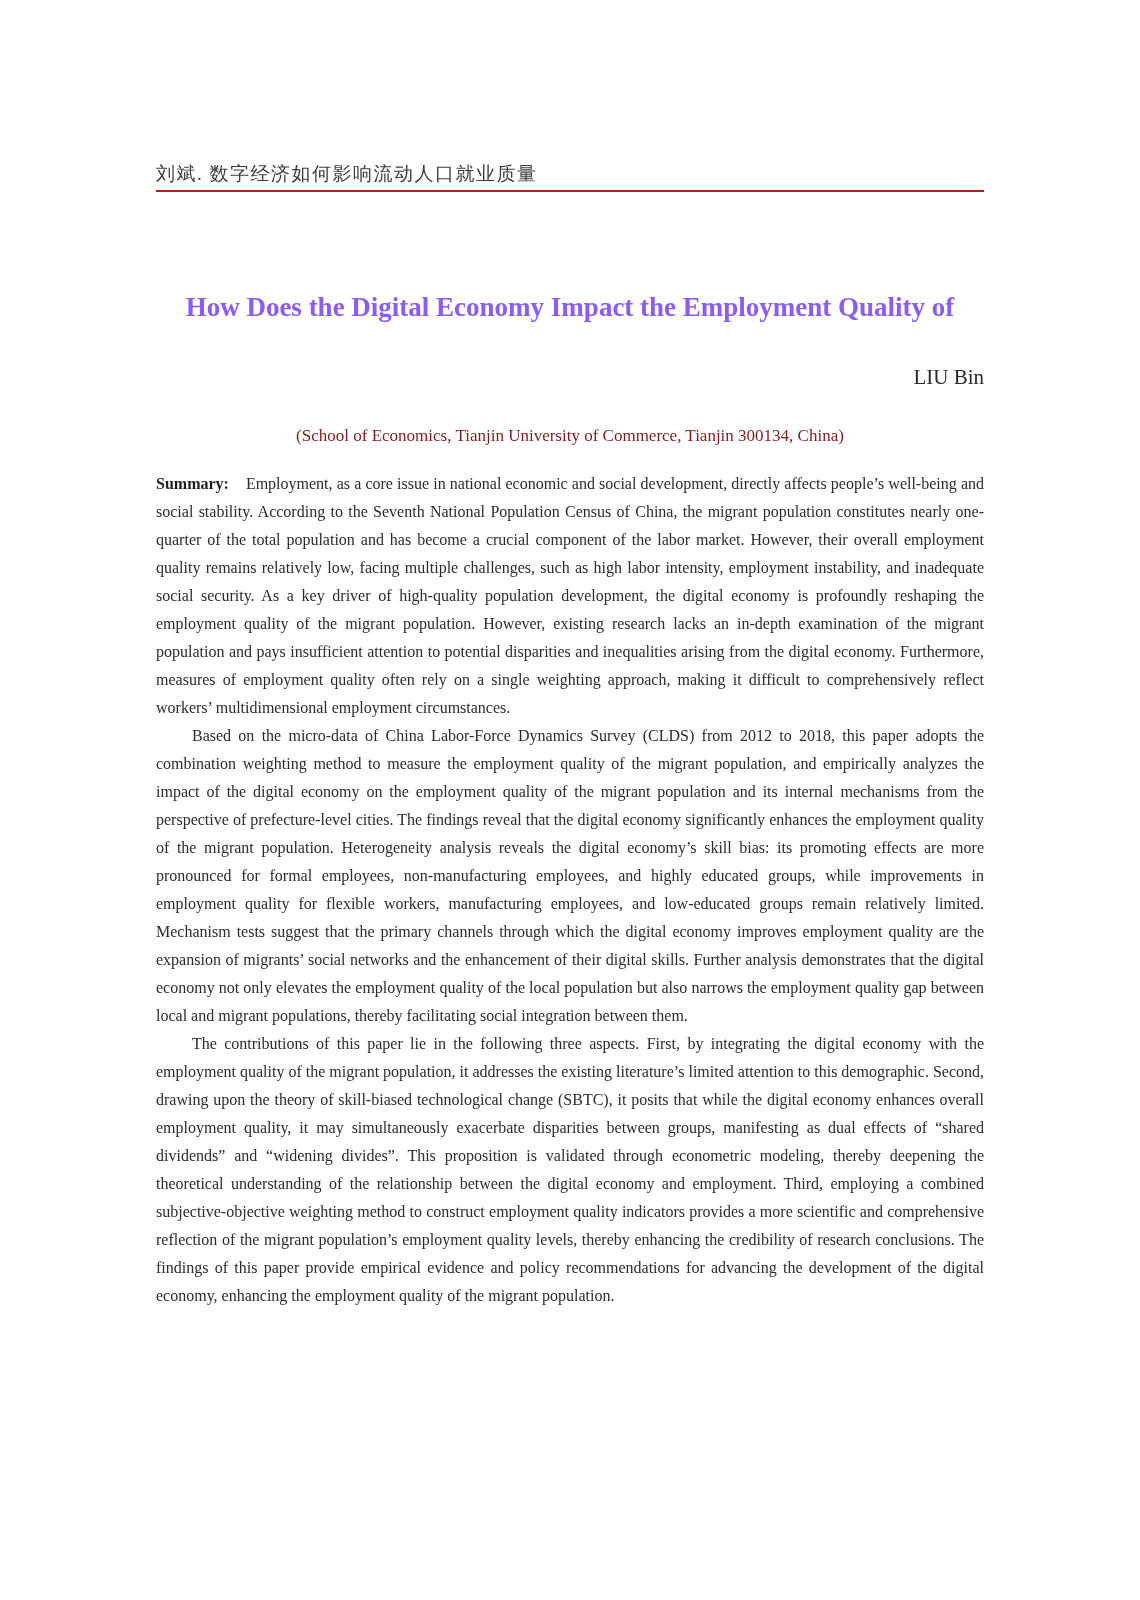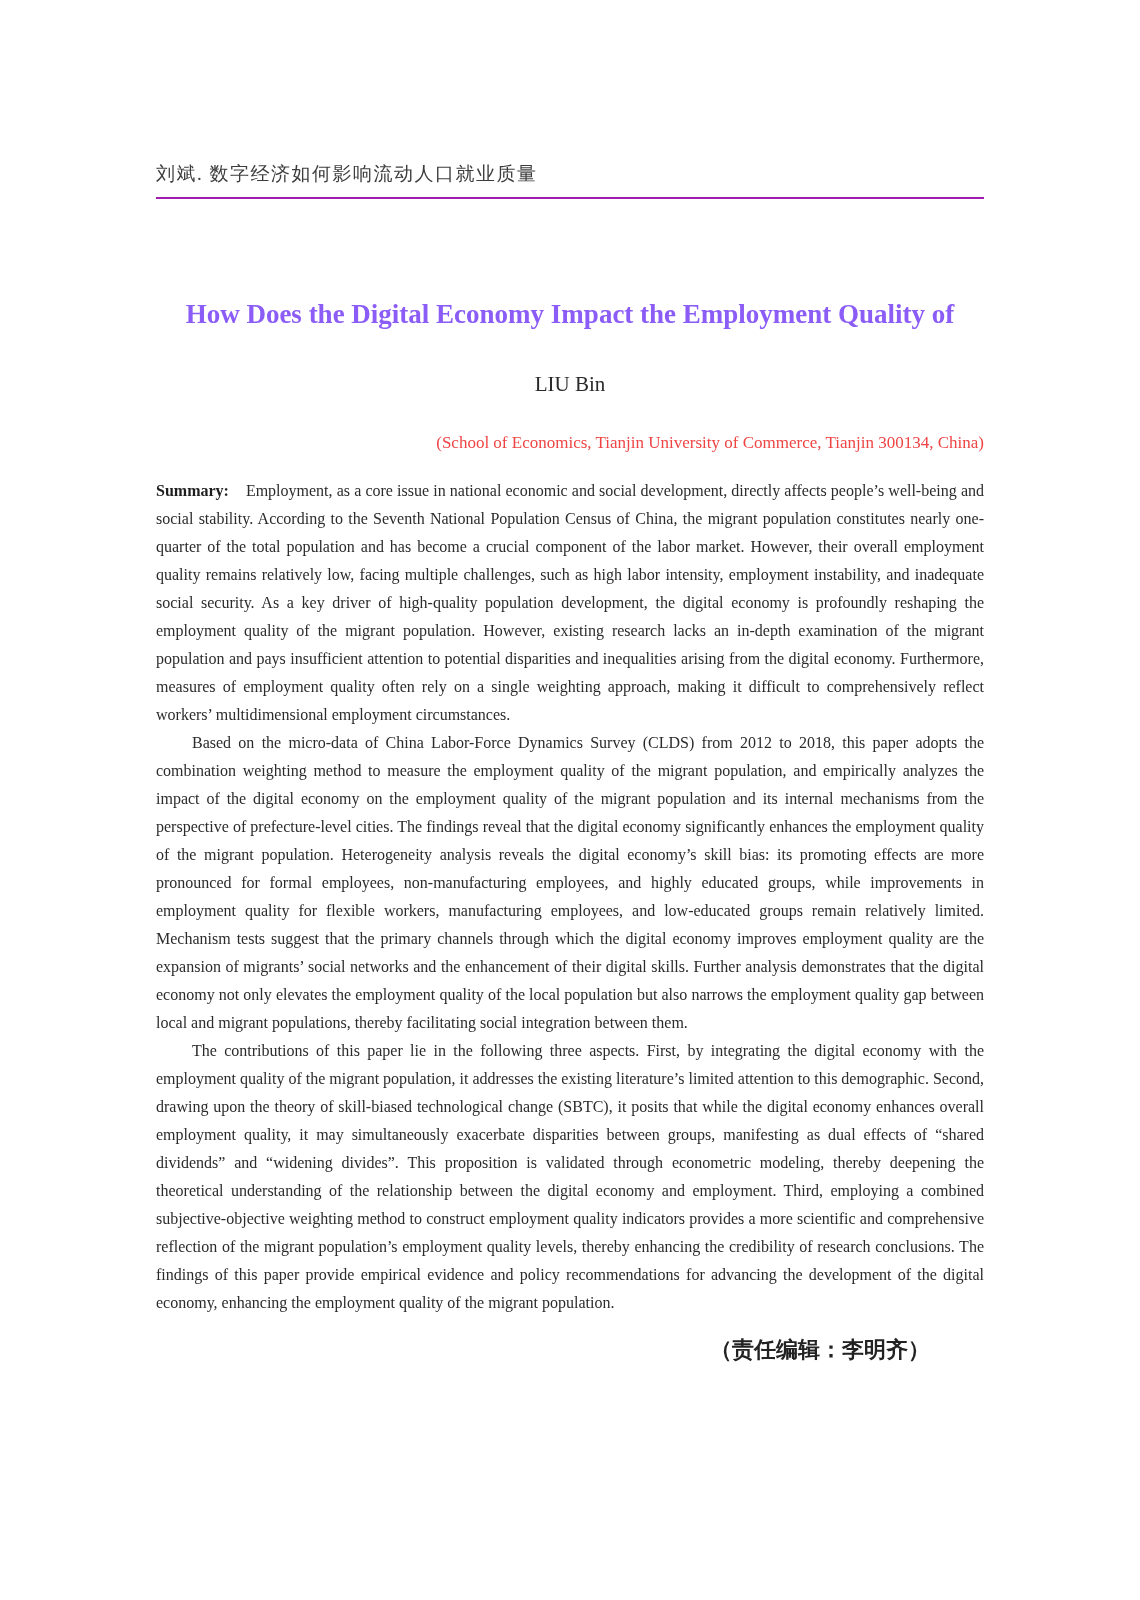--- a/index.html
+++ b/index.html
@@ -13,52 +13,52 @@
     height: 1600px;
     background: #ffffff;
     box-sizing: border-box;
     padding-top: 161px;
     overflow: hidden;
     font-family: "Liberation Serif", serif;
     color: #262626;
   }
   .running-head {
     margin: 0 156px;
-    padding-bottom: 10px;
-    border-bottom: 2px solid #a21caf;
+    padding-bottom: 3px;
+    border-bottom: 2px solid #b91c1c;
   }
   .running-title {
     font-size: 19px;
     letter-spacing: 1.5px;
     color: #3d3d3d;
     font-family: "Liberation Serif", serif;
   }
   .title {
     margin: 95px 156px 0;
     text-align: center;
     font-size: 27px;
     line-height: 40px;
     font-weight: bold;
     color: #8b5cf6;
     font-family: "Liberation Serif", serif;
   }
   .title-line { display: block; }
   .author {
     margin: 37px 156px 0;
-    text-align: center;
+    text-align: right;
     font-size: 21px;
     line-height: 26px;
     color: #2a2a2a;
   }
   .affiliation {
     margin: 35px 156px 0;
-    text-align: right;
+    text-align: center;
     font-size: 17px;
     line-height: 22px;
-    color: #ef4444;
+    color: #7f1d1d;
   }
   .summary {
     margin: 23px 156px 0;
     font-size: 16px;
     line-height: 28px;
     text-align: justify;
     color: #2b2b2b;
   }
   .para { margin: 0; }
   .para.indent { text-indent: 36px; }
@@ -95,15 +95,14 @@
   <div class="affiliation">(School of Economics, Tianjin University of Commerce, Tianjin 300134, China)</div>
 
   <section class="summary">
     <p class="para">
       <span class="label">Summary:</span><span>Employment, as a core issue in national economic and social development, directly affects people’s well-being and social stability. According to the Seventh National Population Census of China, the migrant population constitutes nearly one-quarter of the total population and has become a crucial component of the labor market. However, their overall employment quality remains relatively low, facing multiple challenges, such as high labor intensity, employment instability, and inadequate social security. As a key driver of high-quality population development, the digital economy is profoundly reshaping the employment quality of the migrant population. However, existing research lacks an in-depth examination of the migrant population and pays insufficient attention to potential disparities and inequalities arising from the digital economy. Furthermore, measures of employment quality often rely on a single weighting approach, making it difficult to comprehensively reflect workers’ multidimensional employment circumstances.</span>
     </p>
     <p class="para indent">Based on the micro-data of China Labor-Force Dynamics Survey (CLDS) from 2012 to 2018, this paper adopts the combination weighting method to measure the employment quality of the migrant population, and empirically analyzes the impact of the digital economy on the employment quality of the migrant population and its internal mechanisms from the perspective of prefecture-level cities. The findings reveal that the digital economy significantly enhances the employment quality of the migrant population. Heterogeneity analysis reveals the digital economy’s skill bias: its promoting effects are more pronounced for formal employees, non-manufacturing employees, and highly educated groups, while improvements in employment quality for flexible workers, manufacturing employees, and low-educated groups remain relatively limited. Mechanism tests suggest that the primary channels through which the digital economy improves employment quality are the expansion of migrants’ social networks and the enhancement of their digital skills. Further analysis demonstrates that the digital economy not only elevates the employment quality of the local population but also narrows the employment quality gap between local and migrant populations, thereby facilitating social integration between them.</p>
     <p class="para indent">The contributions of this paper lie in the following three aspects. First, by integrating the digital economy with the employment quality of the migrant population, it addresses the existing literature’s limited attention to this demographic. Second, drawing upon the theory of skill-biased technological change (SBTC), it posits that while the digital economy enhances overall employment quality, it may simultaneously exacerbate disparities between groups, manifesting as dual effects of “shared dividends” and “widening divides”. This proposition is validated through econometric modeling, thereby deepening the theoretical understanding of the relationship between the digital economy and employment. Third, employing a combined subjective-objective weighting method to construct employment quality indicators provides a more scientific and comprehensive reflection of the migrant population’s employment quality levels, thereby enhancing the credibility of research conclusions. The findings of this paper provide empirical evidence and policy recommendations for advancing the development of the digital economy, enhancing the employment quality of the migrant population.</p>
   </section>
 
-  <div class="editor-note">（责任编辑：李明齐）</div>
 
 </div>
 
 </body></html>

